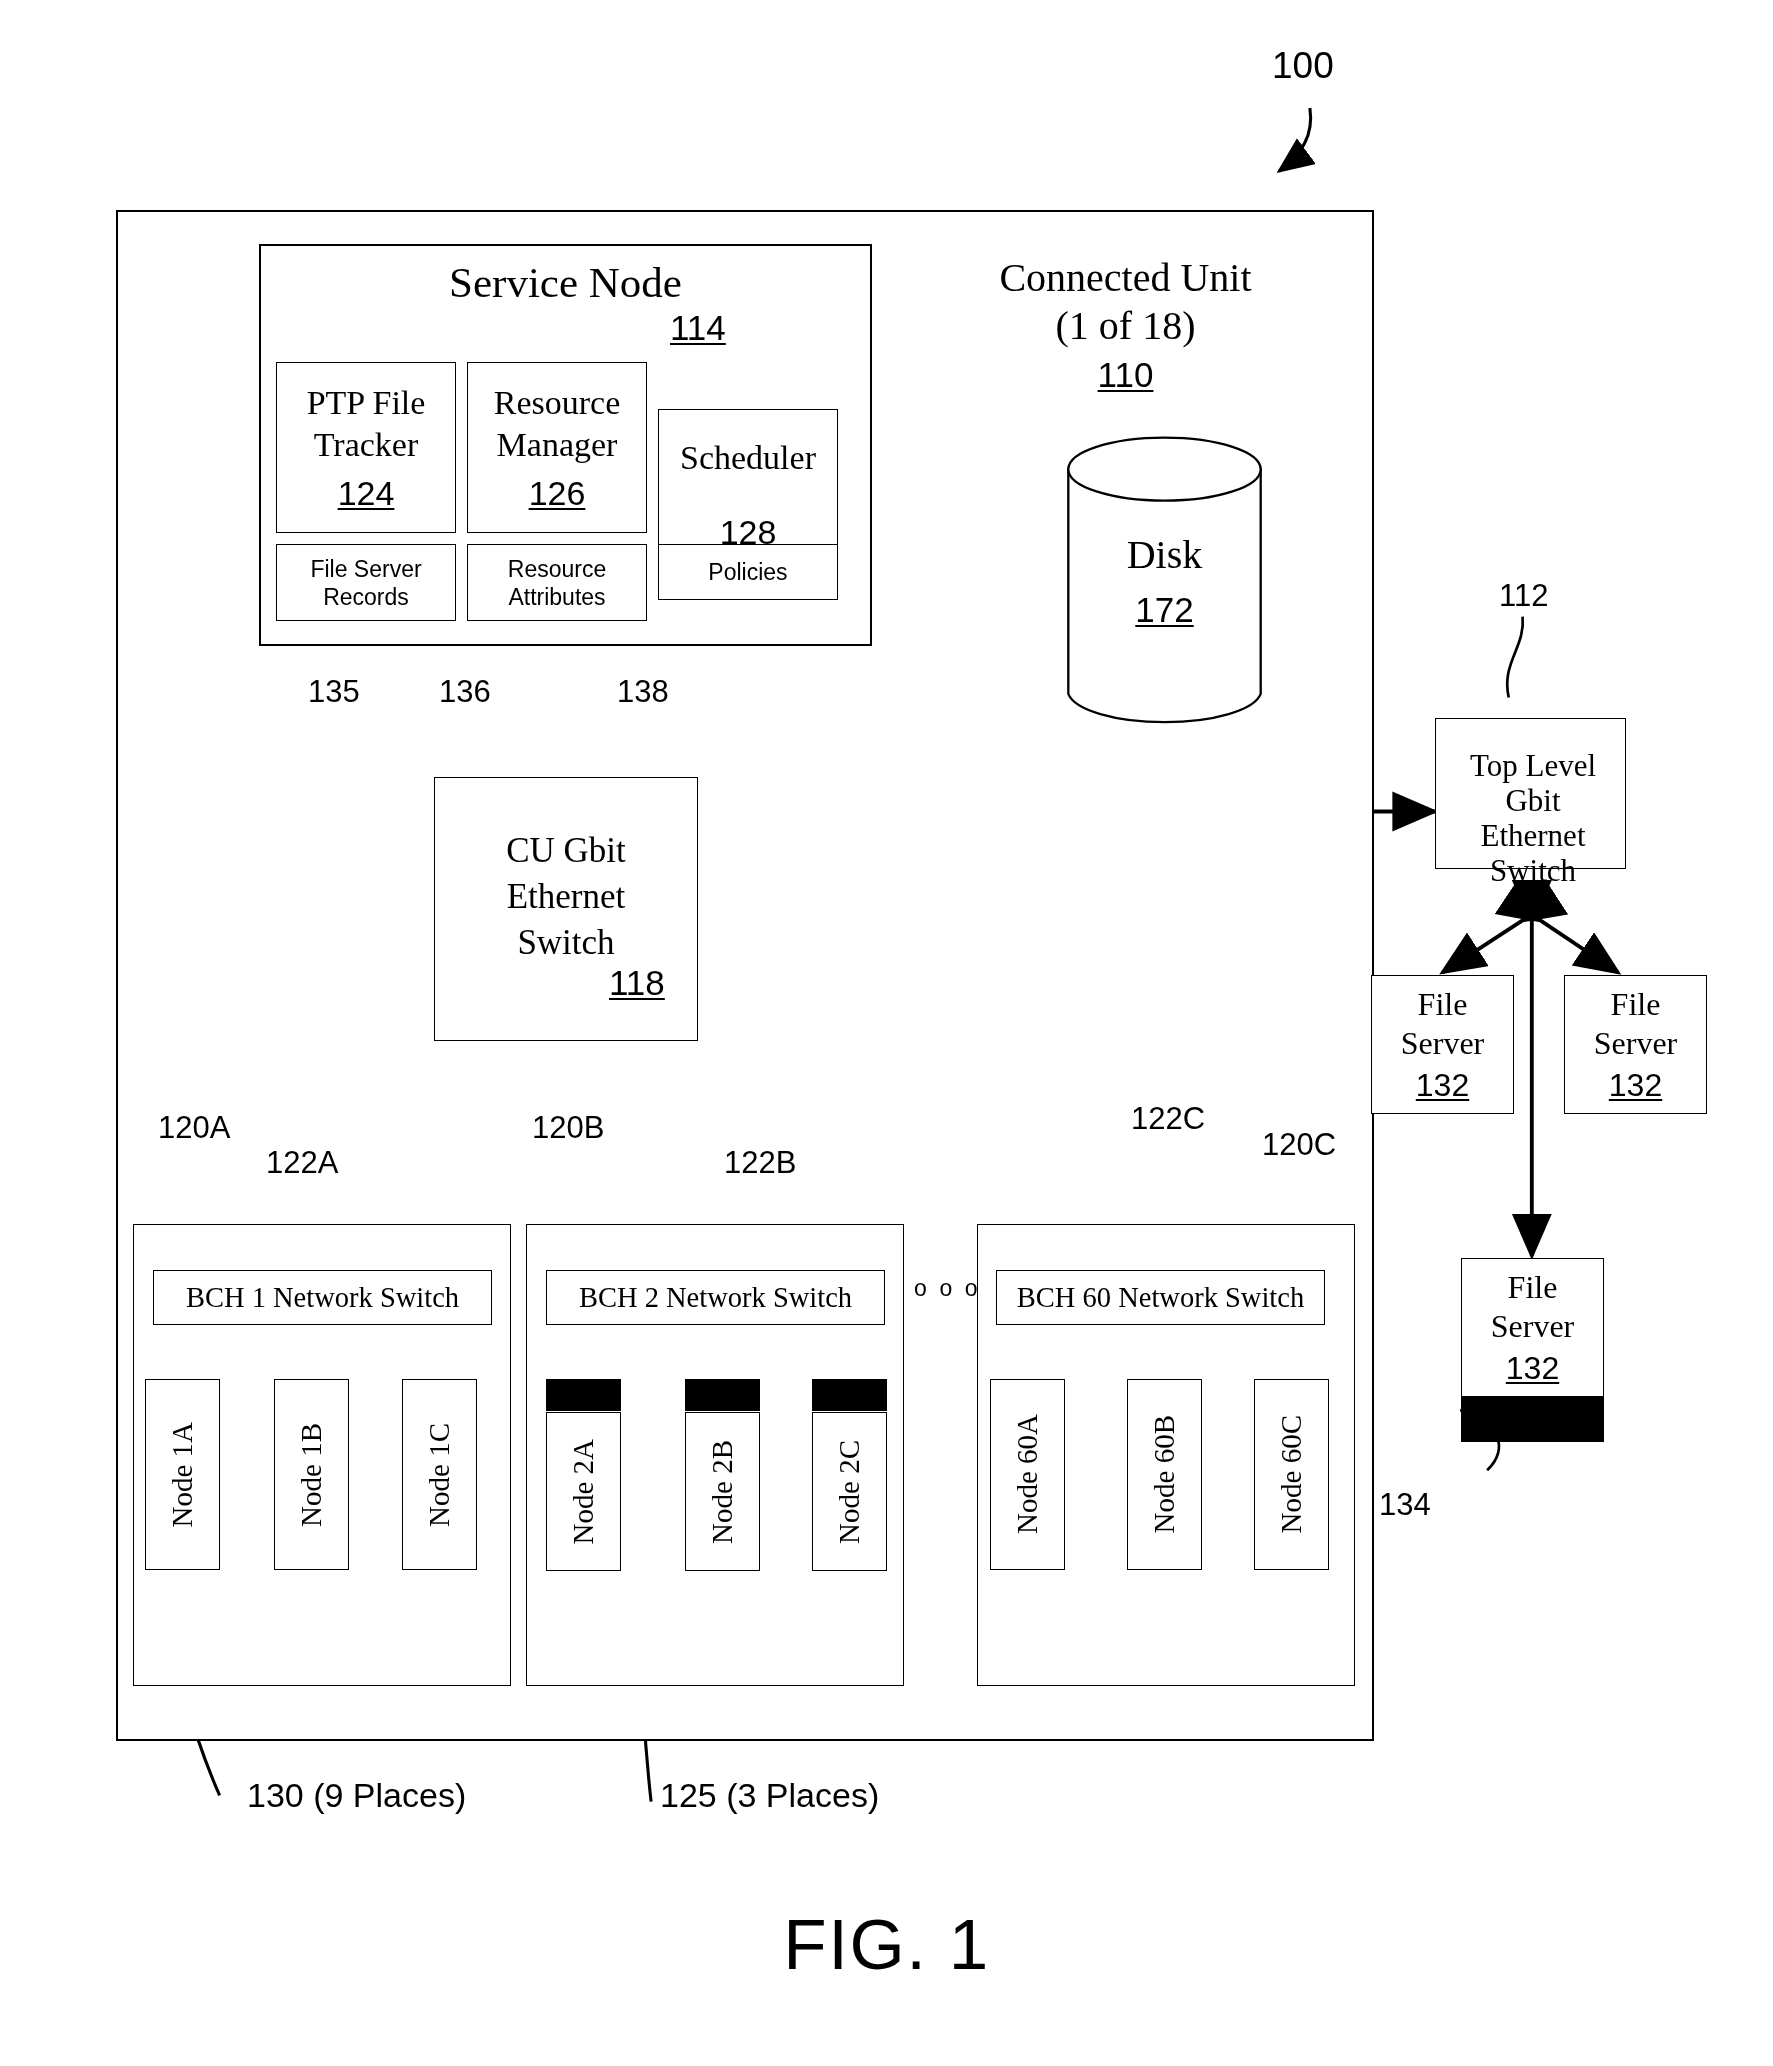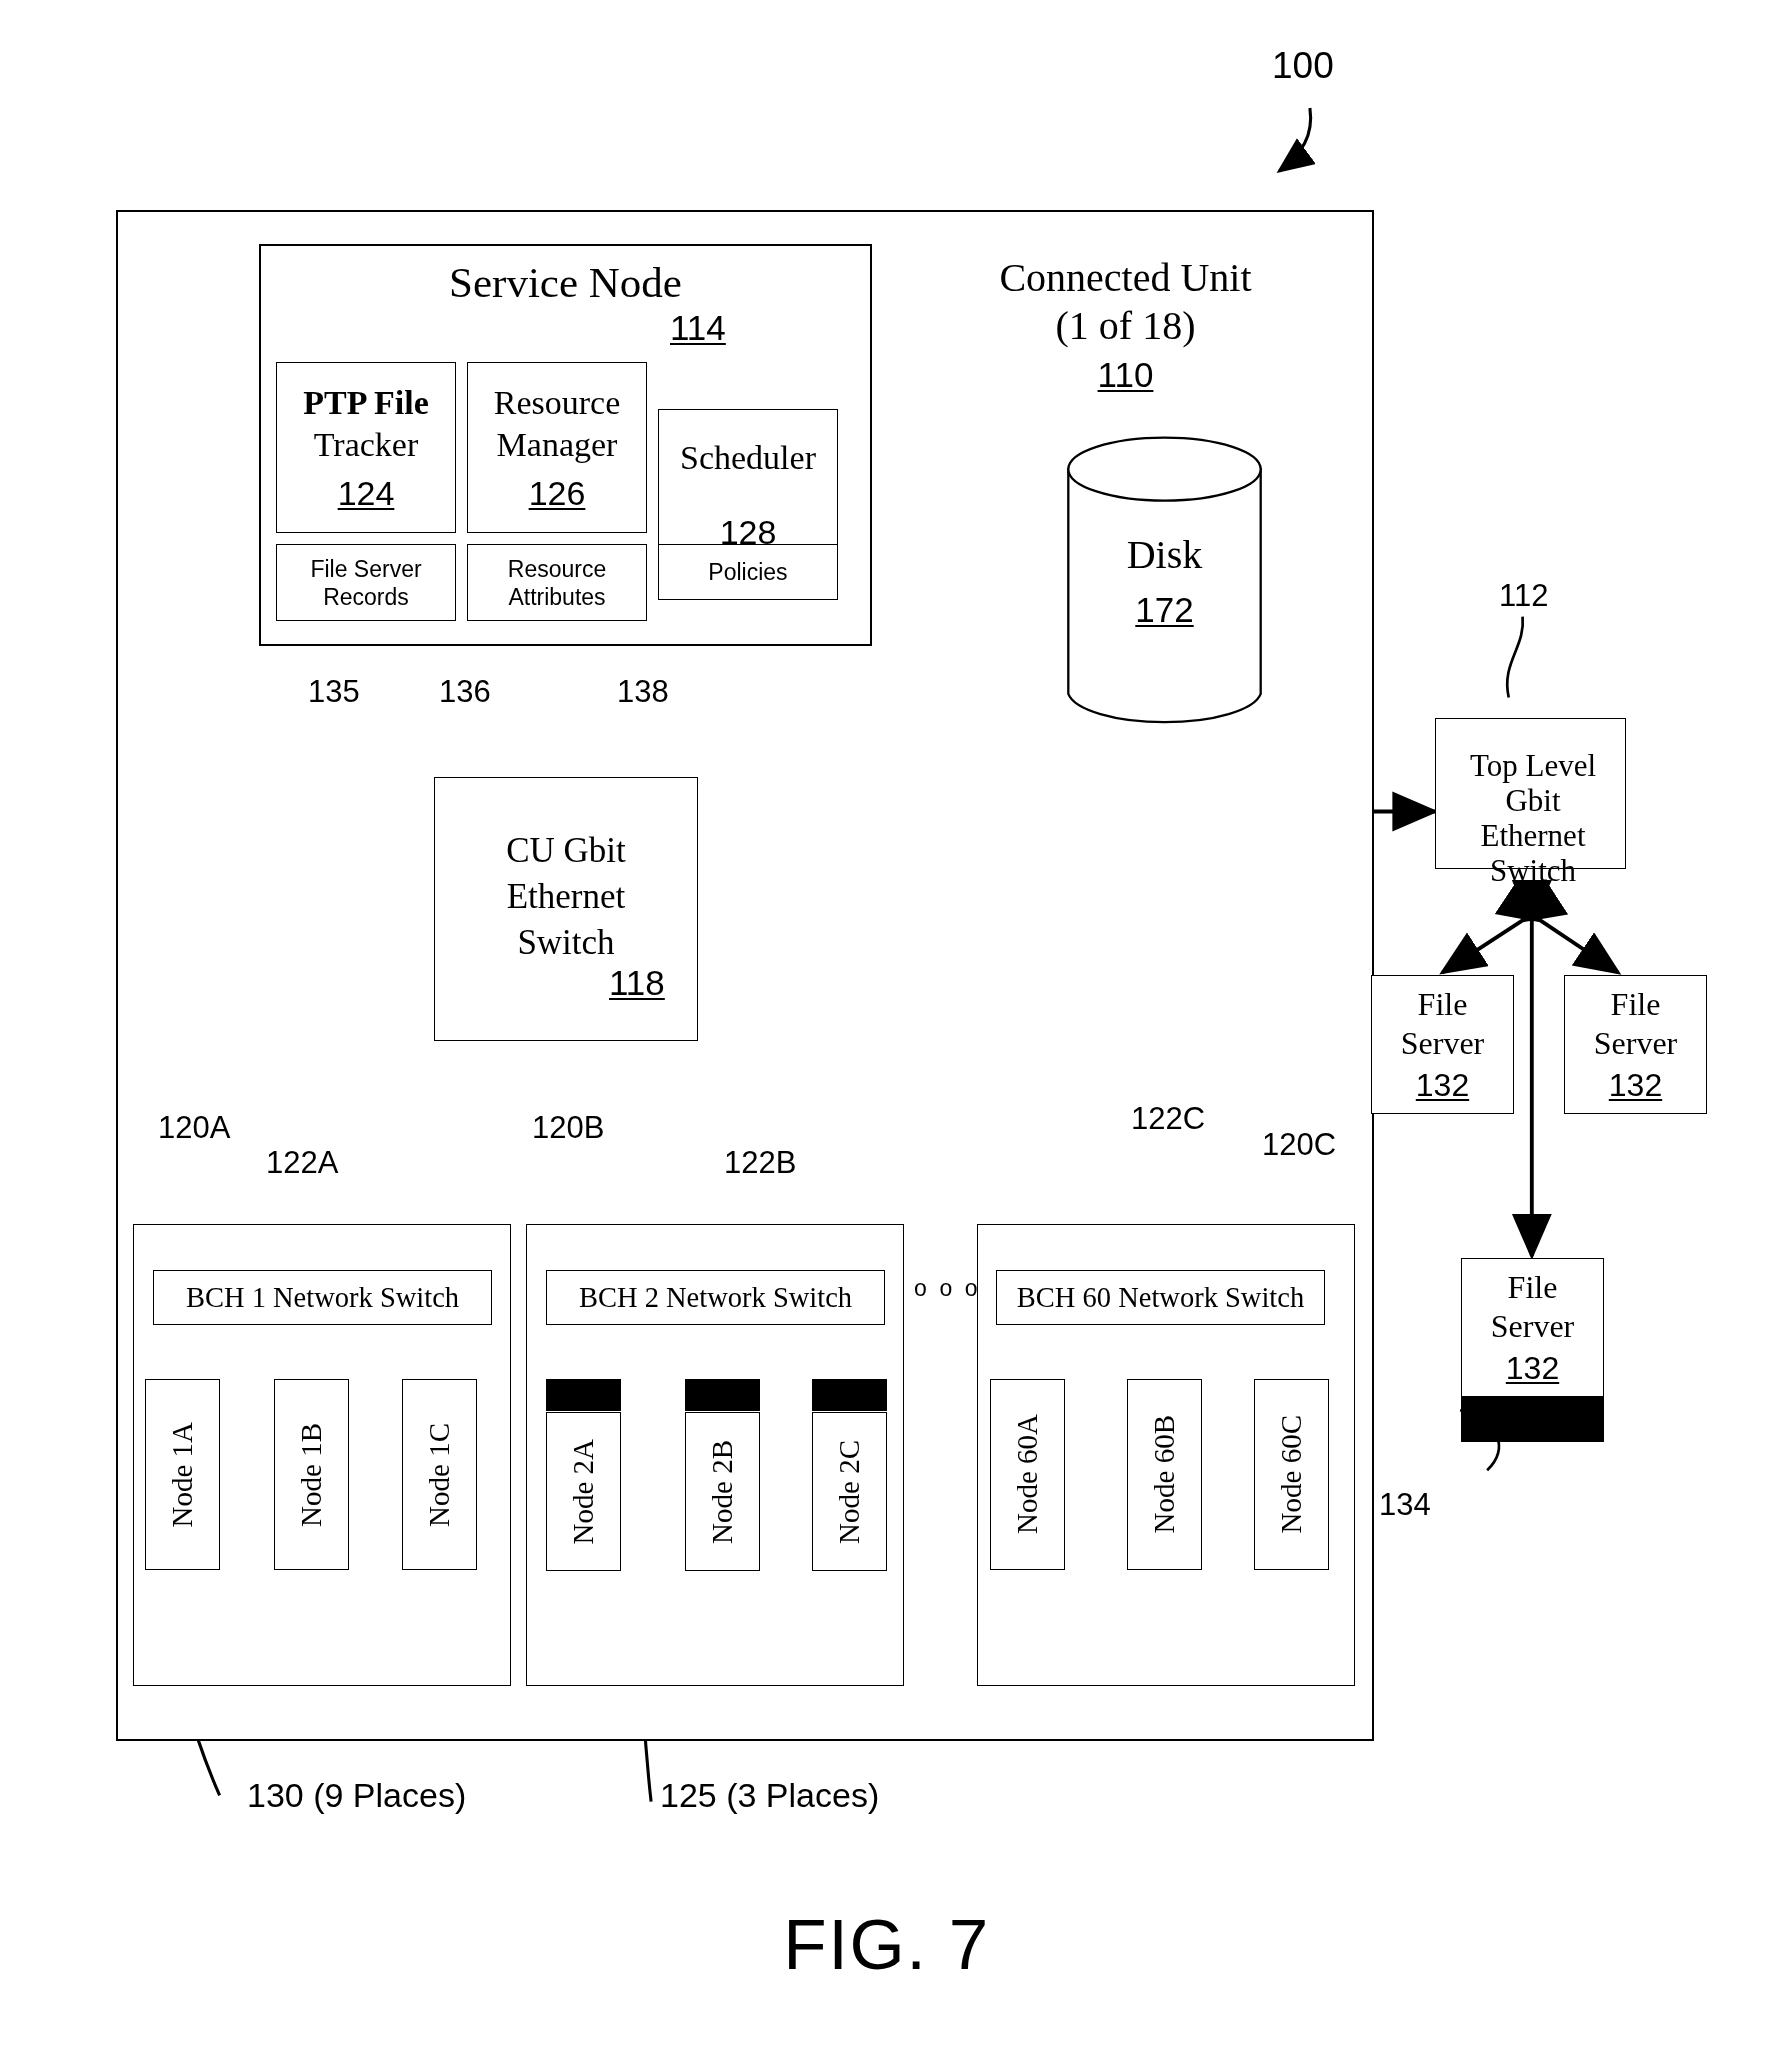--- a/index.html
+++ b/index.html
@@ -93,21 +93,21 @@
   <div class="serif" style="font-size:40px;line-height:48px;">Connected Unit</div>
   <div class="serif" style="font-size:40px;line-height:48px;">(1 of 18)</div>
   <div class="sans ul" style="font-size:35px;line-height:45px;margin-top:1.5px;">110</div>
 </div>
 
 <div class="box" style="left:259px;top:244px;width:613px;height:402px;border-width:2.3px;"></div>
 <div class="abs serif" style="left:259px;top:258px;width:613px;text-align:center;font-size:43px;">Service Node</div>
 <div class="abs sans ul" style="left:670px;top:308px;font-size:35px;">114</div>
 
 <div class="box ctr col" style="left:276px;top:362px;width:180px;height:171px;">
-  <div class="serif" style="font-size:34px;line-height:42px;font-weight:bold;">PTP File</div>
+  <div class="serif" style="font-size:34px;line-height:42px;">PTP File</div>
   <div class="serif" style="font-size:34px;line-height:42px;">Tracker</div>
   <div class="sans ul" style="font-size:34px;margin-top:7.7px;">124</div>
 </div>
 <div class="box ctr col" style="left:467px;top:362px;width:180px;height:171px;">
   <div class="serif" style="font-size:34px;line-height:42px;">Resource</div>
   <div class="serif" style="font-size:34px;line-height:42px;">Manager</div>
   <div class="sans ul" style="font-size:34px;margin-top:7.7px;">126</div>
 </div>
 <div class="box ctr col" style="left:658px;top:362px;width:180px;height:171px;margin-top:47px;">
   <div class="serif" style="font-size:34px;line-height:42px;">Scheduler</div>
@@ -230,14 +230,14 @@
 <div class="box ctr" style="left:1127px;top:1379px;width:75px;height:191px;">
   <div class="serif vert" style="font-size:29px;">Node 60B</div>
 </div>
 <div class="box ctr" style="left:1254px;top:1379px;width:75px;height:191px;">
   <div class="serif vert" style="font-size:29px;">Node 60C</div>
 </div>
 
 <div class="abs sans" style="left:247px;top:1776px;font-size:34px;">130 (9 Places)</div>
 <div class="abs sans" style="left:660px;top:1776px;font-size:34px;">125 (3 Places)</div>
 
-<div class="abs sans" style="left:0px;top:1904px;width:1773px;text-align:center;font-size:71px;letter-spacing:1.5px;">FIG. 7</div>
+<div class="abs sans" style="left:0px;top:1904px;width:1773px;text-align:center;font-size:71px;letter-spacing:1.5px;">FIG. 1</div>
 
 
 </body></html>

